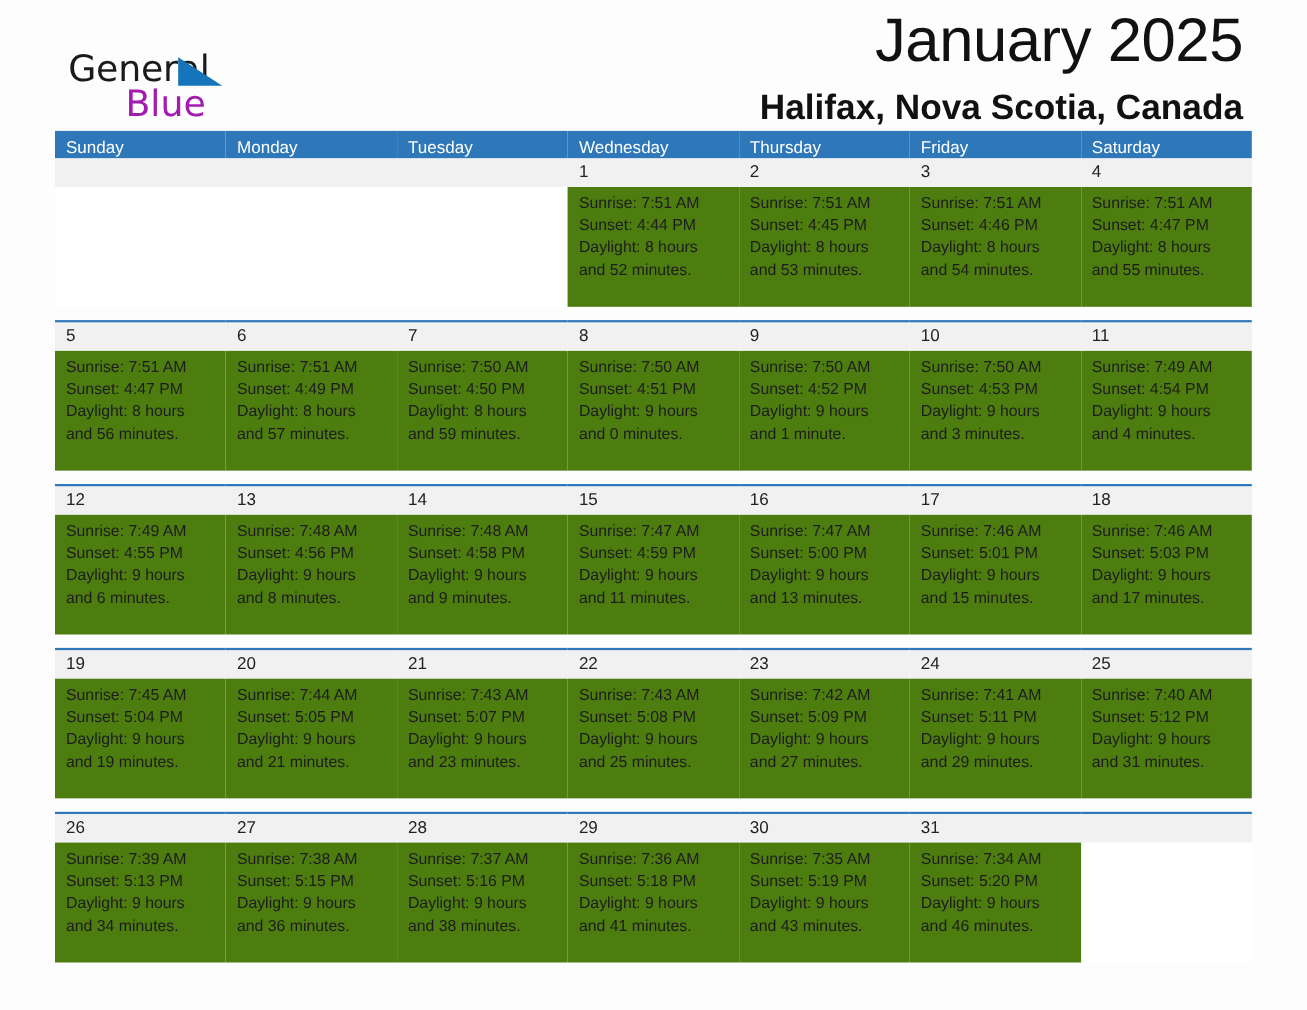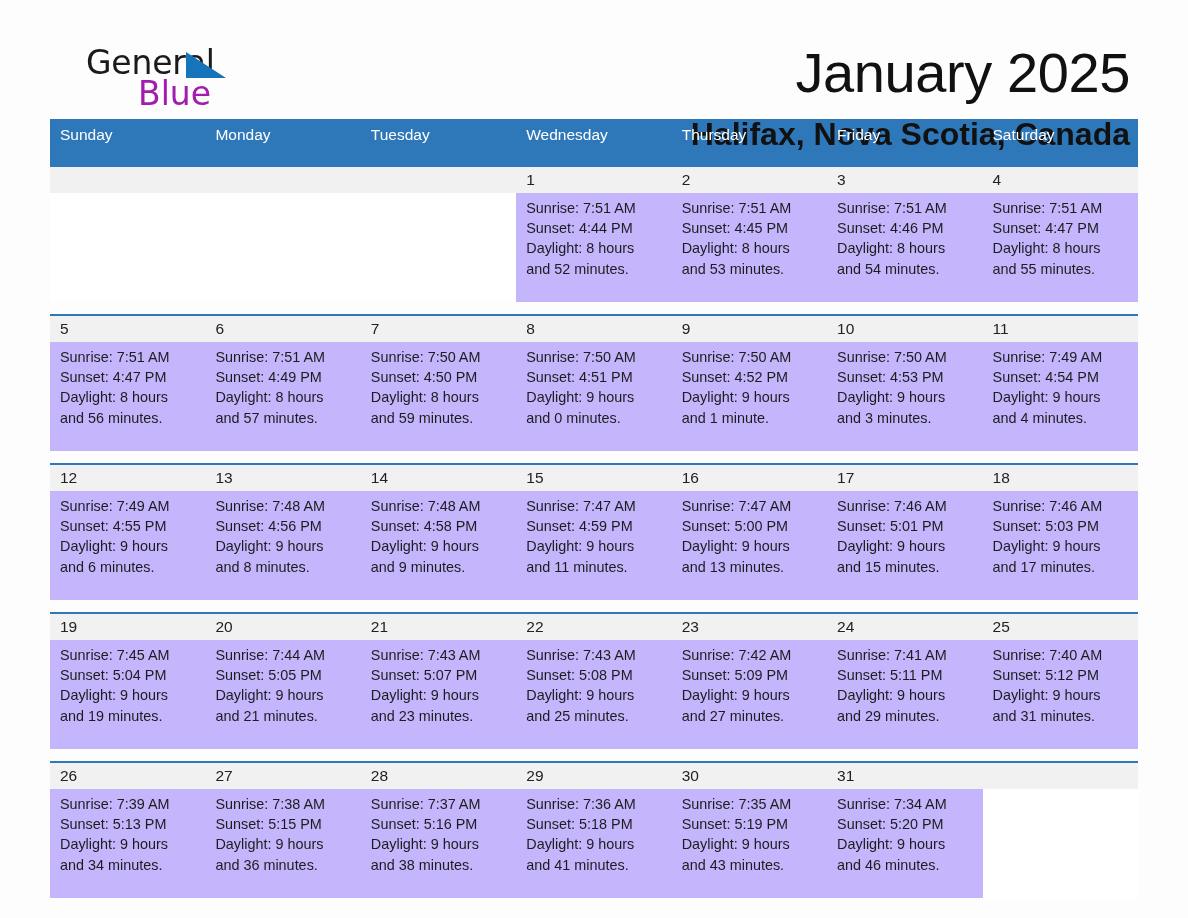--- a/index.html
+++ b/index.html
@@ -17,26 +17,25 @@
   .page {
     position: relative;
     width: 1188px;
     height: 918px;
     box-sizing: border-box;
   }
 
   
   .header {
     display: flex;
-    align-items: flex-start;
+    align-items: flex-end;
     justify-content: space-between;
     padding: 44px 58px 0 58px;
     box-sizing: border-box;
     height: 116px;
-    margin-left: 24px;
   }
   .logo {
     position: relative;
     width: 200px;
     height: 72px;
     line-height: 1;
     user-select: none;
   }
   .logo-general {
     position: absolute;
@@ -97,21 +96,21 @@
     width: 1088px;
   }
   table.cal col { width: 155.4px; }
 
   thead th {
     background: #2e77b8;
     color: #ffffff;
     font-size: 15.5px;
     font-weight: 400;
     text-align: left;
-    padding: 7px 0 23px 10px;
+    padding: 7px 0 0 10px;
     height: 17px;
     vertical-align: middle;
   }
 
   tr.daynum-row td {
     background: #f1f1f1;
     border-top: 2px solid #2e77b8;
     font-size: 15.5px;
     color: #222;
     padding: 4px 0 4px 10px;
@@ -119,21 +118,21 @@
     height: 18px;
   }
   tr.daynum-row td.blank {
     background: #f1f1f1;
   }
   tr.daynum-row.first td {
     border-top: none;
   }
 
   tr.detail-row td {
-    background: #c4b5fd;
+    background: #4d7c0f;
     font-size: 14.4px;
     color: #1d1d1d;
     padding: 5px 12px 12px 10px;
     vertical-align: top;
     line-height: 20.2px;
     height: 92px;
   }
   tr.detail-row td .line { white-space: nowrap; }
   tr.detail-row td.blank { background: #ffffff; }
 

